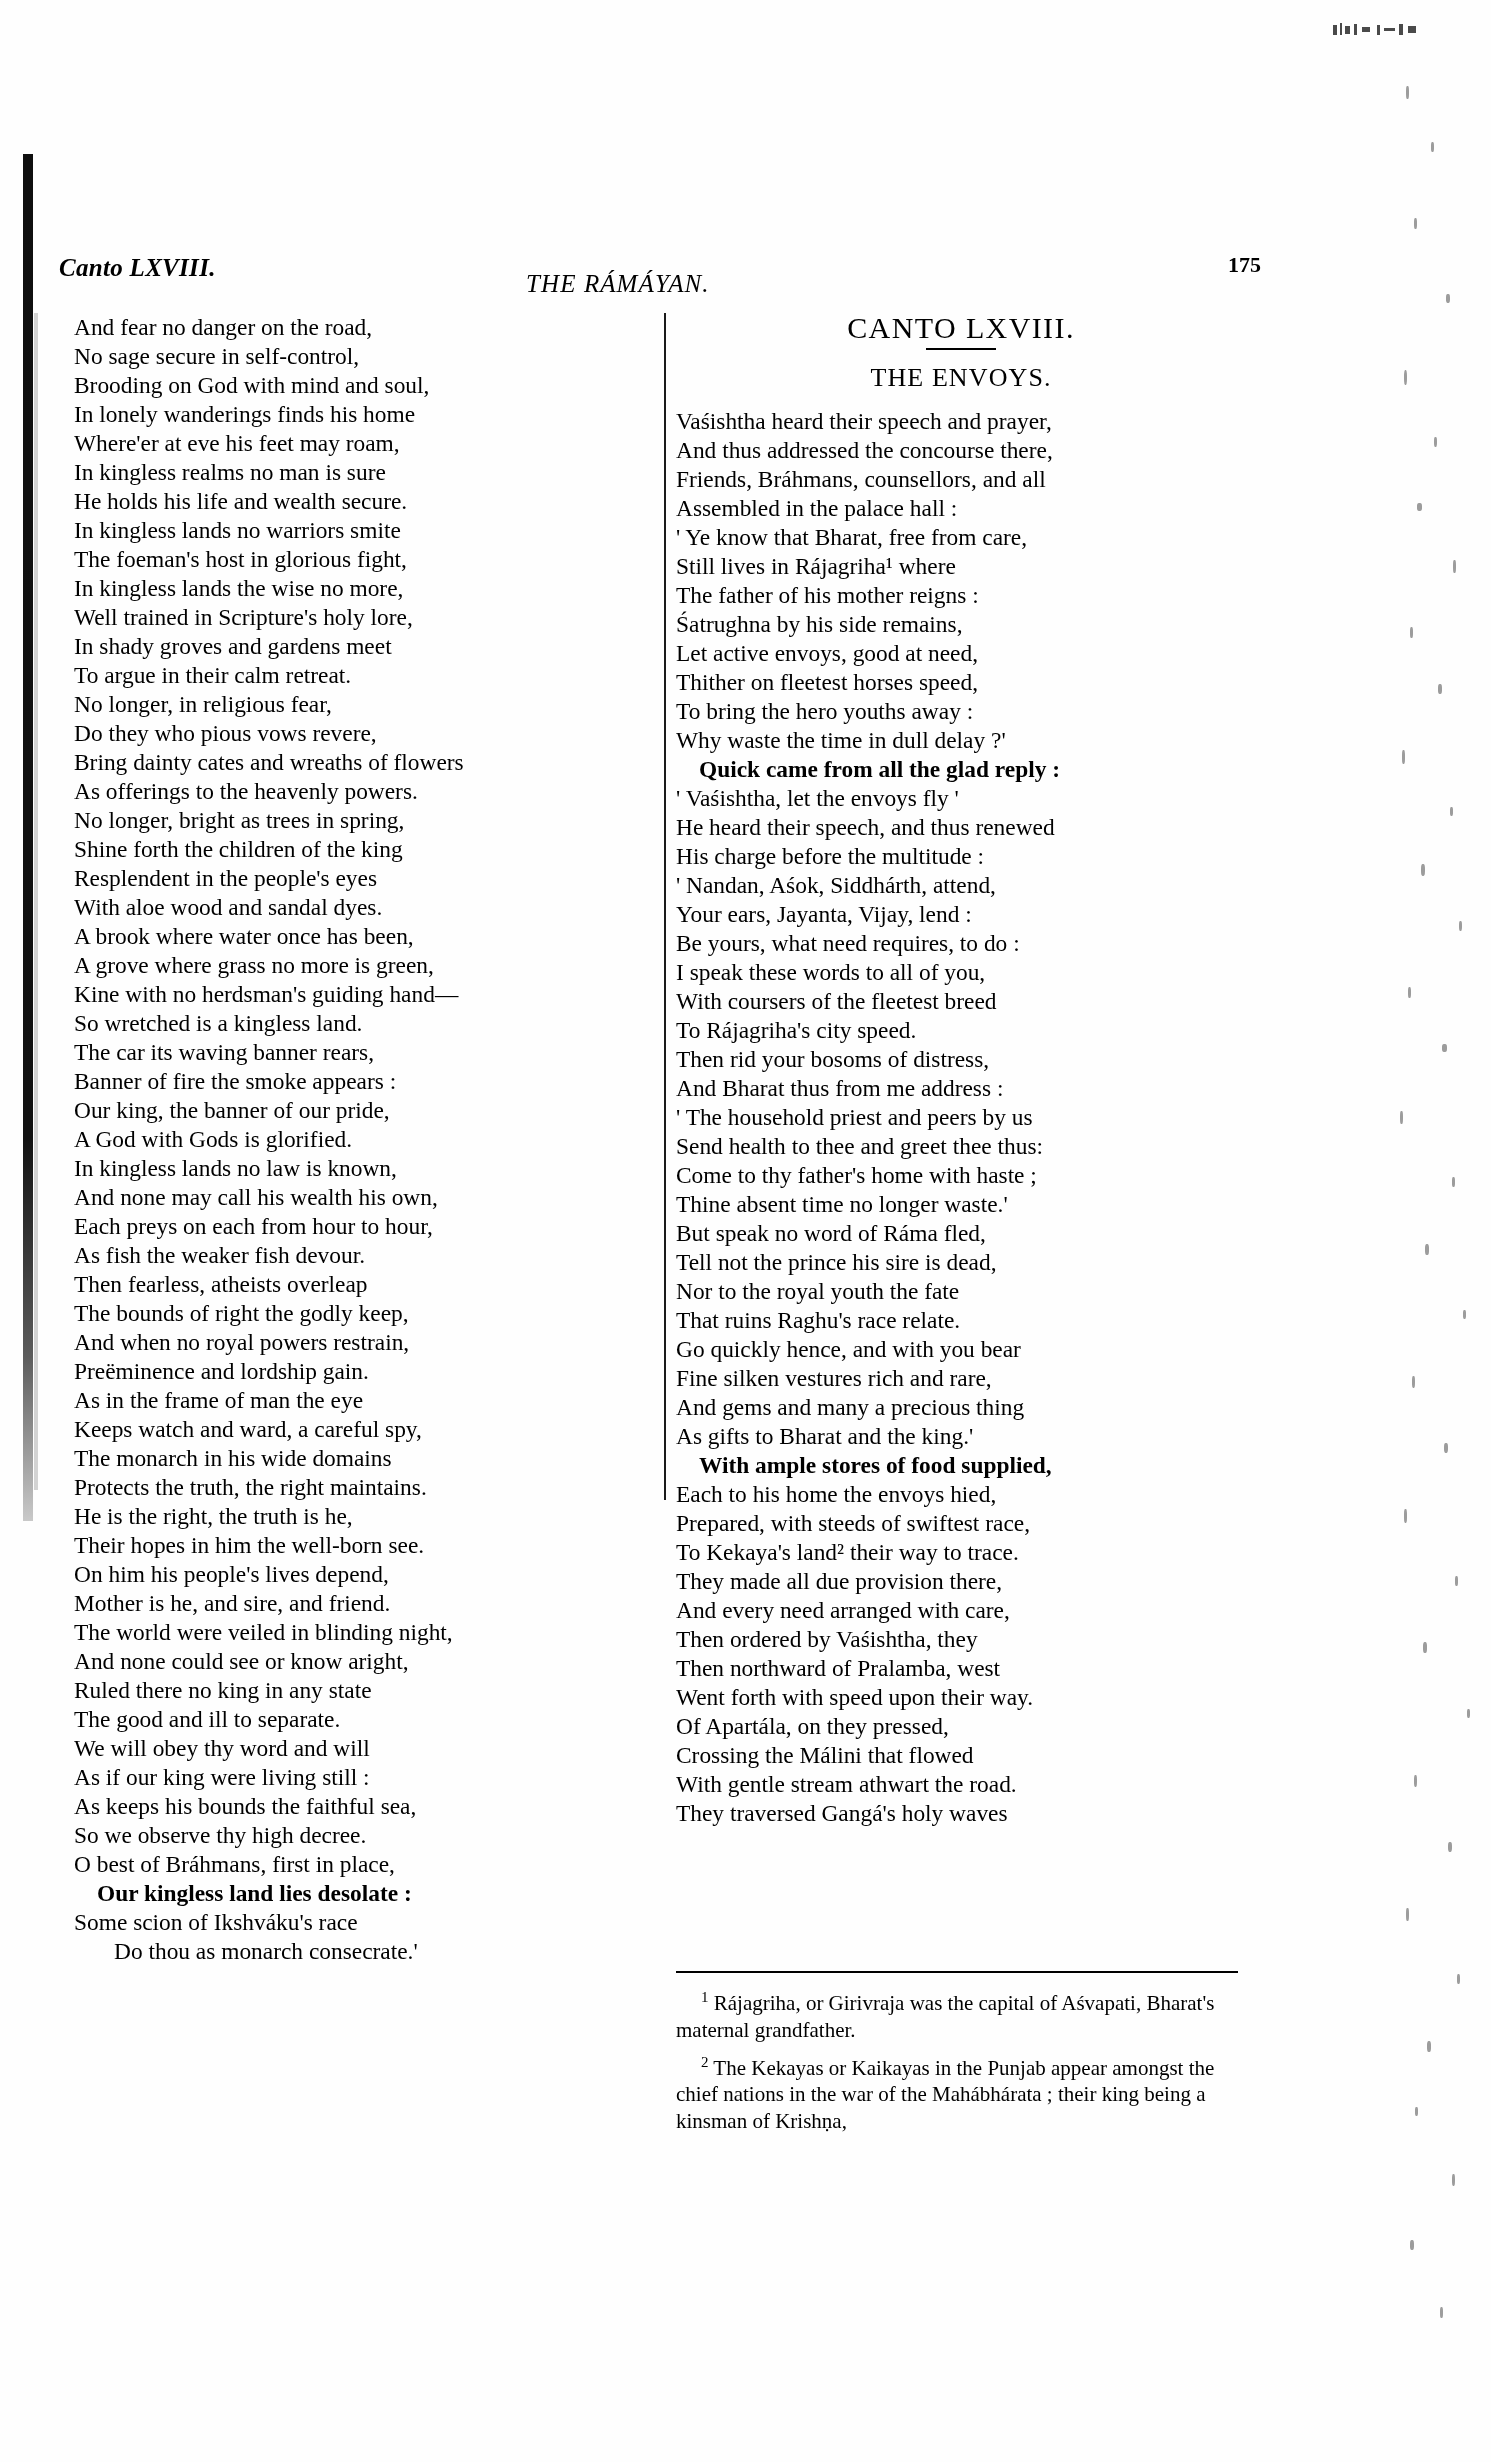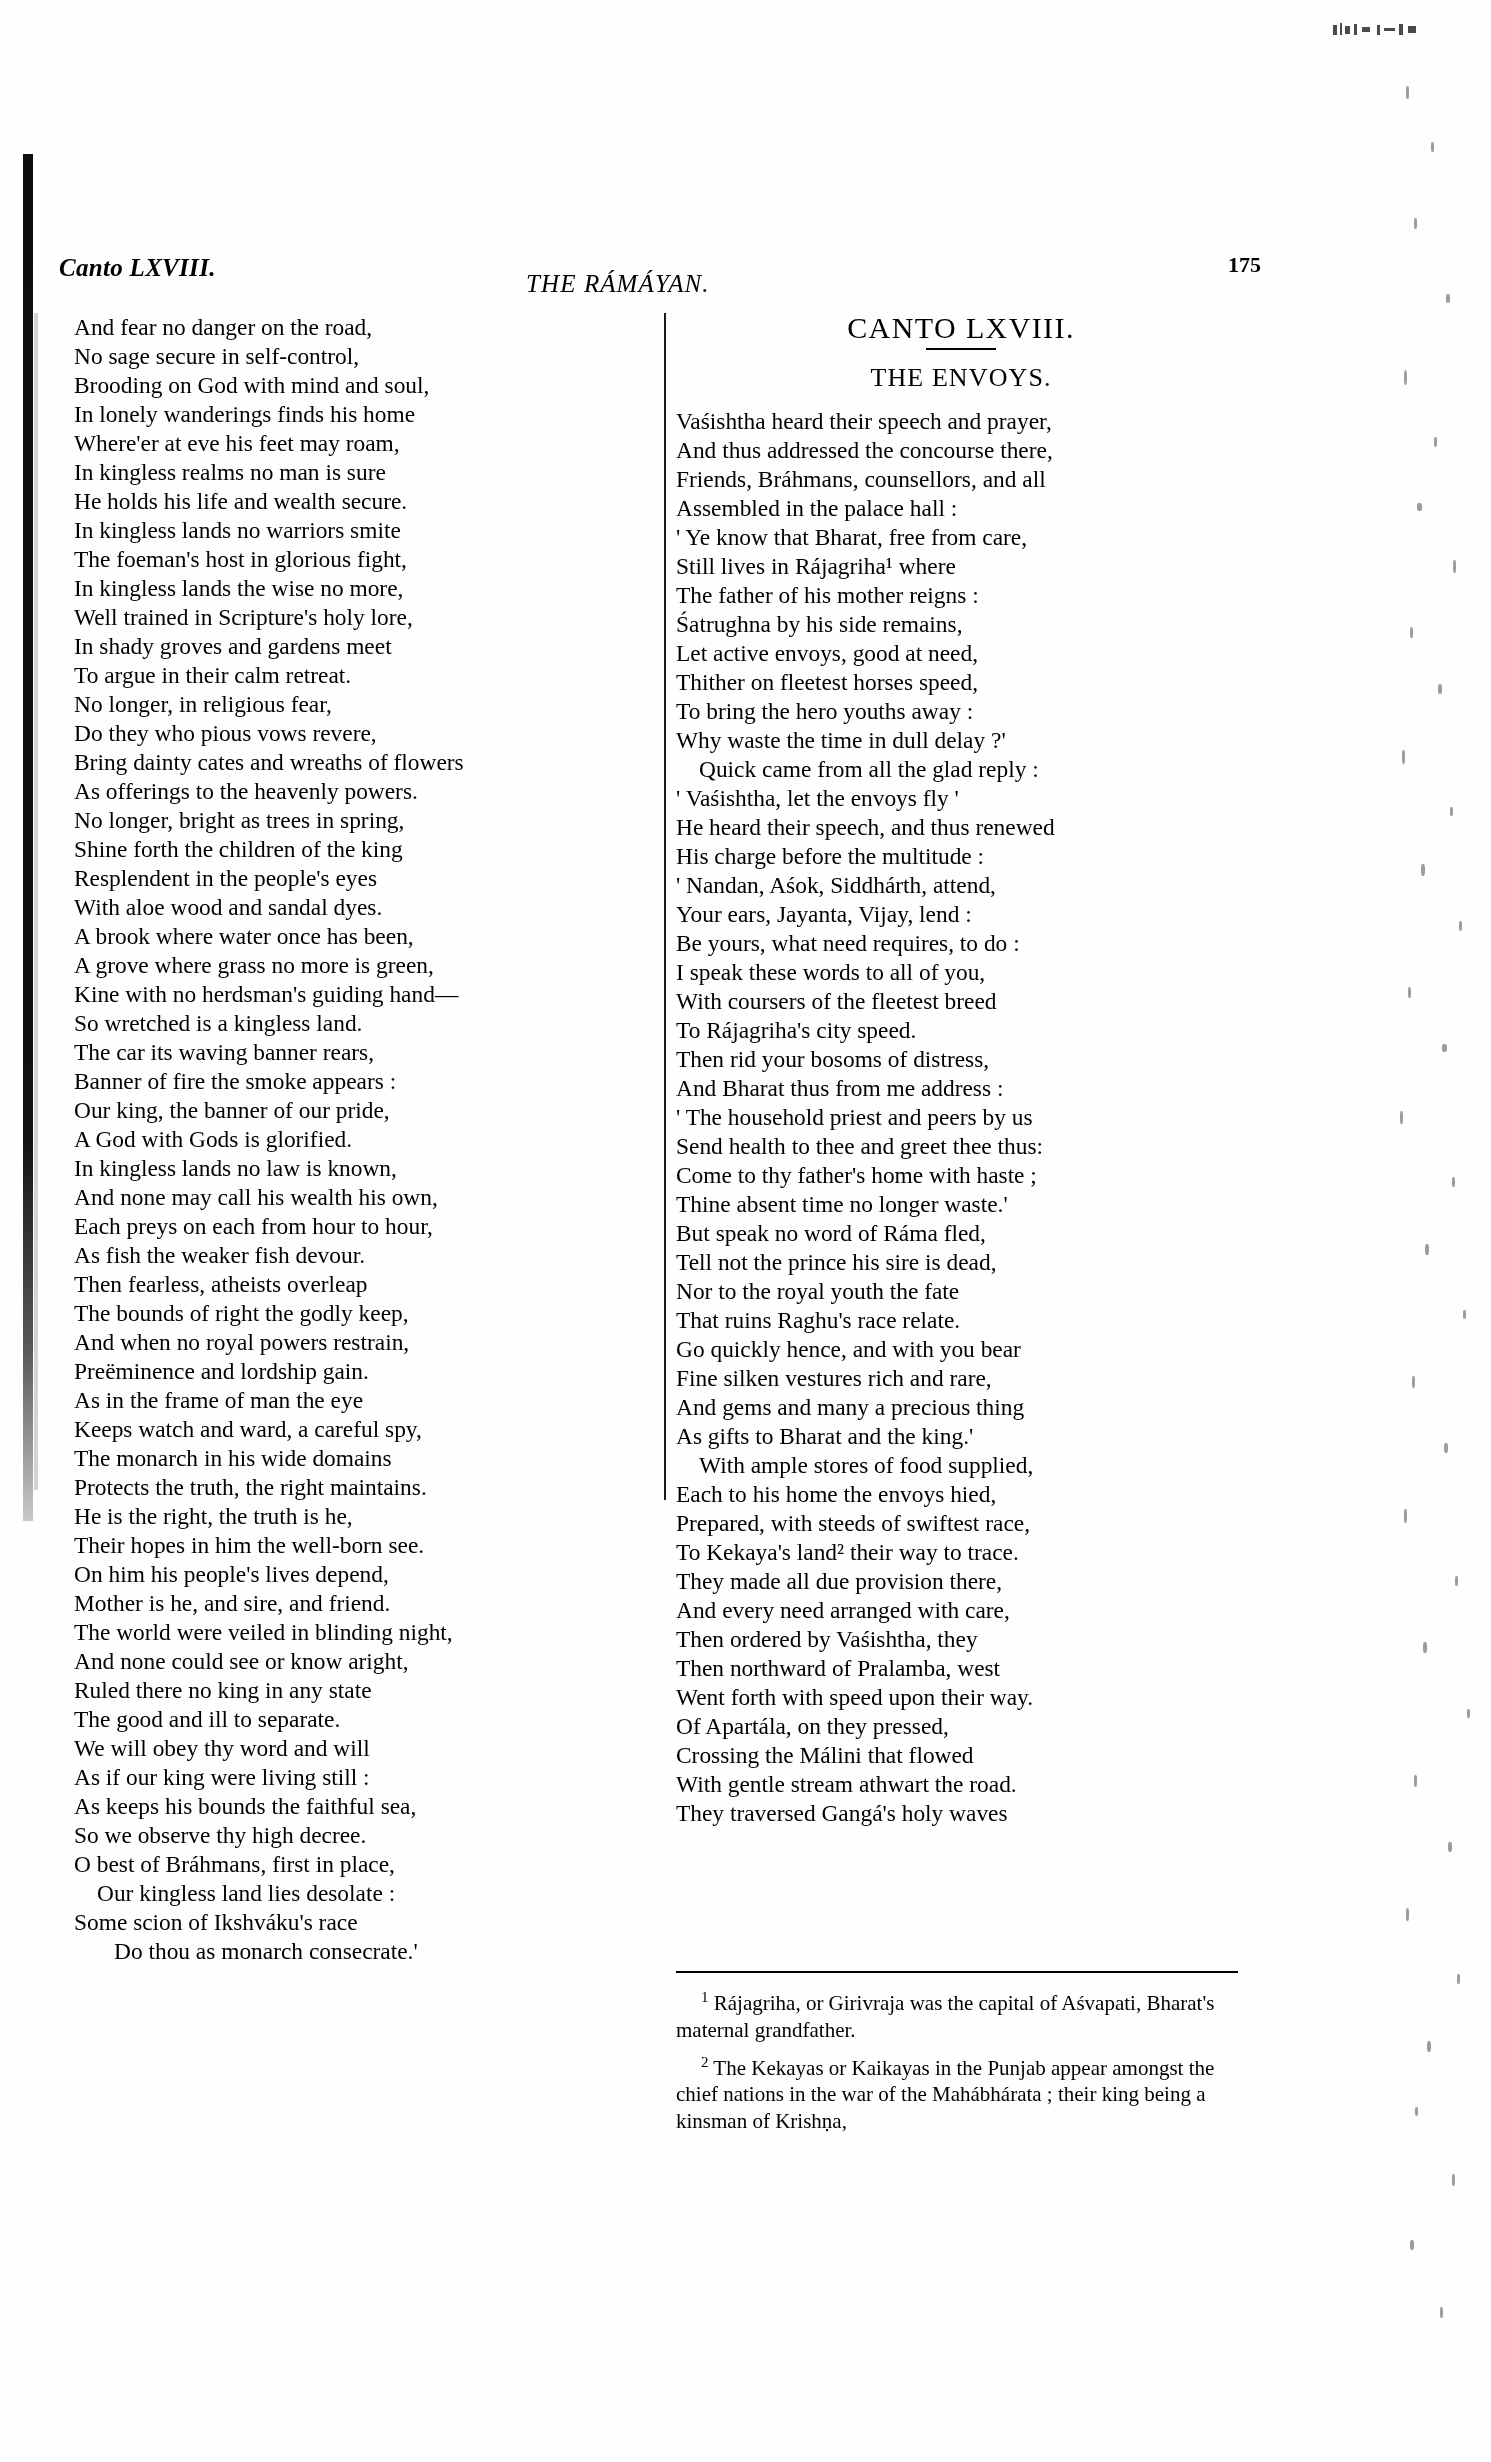--- a/index.html
+++ b/index.html
@@ -116,21 +116,21 @@
     top: 313px;
     width: 1.9px;
     height: 1187px;
     background: #1a1a1a;
   }
 
   .verse-line {
     white-space: pre;
     font-family: "Liberation Serif", serif;
   }
-  .indent1 { padding-left: 23px; }
+  .indent1 { padding-left: 23px; font-weight: bold; }
   .indent2 { padding-left: 40px; }
 
   
   .canto-heading {
     text-align: center;
     font-size: 30px;
     letter-spacing: 1.4px;
     margin-bottom: 5.7px;
   }
   .canto-rule {

